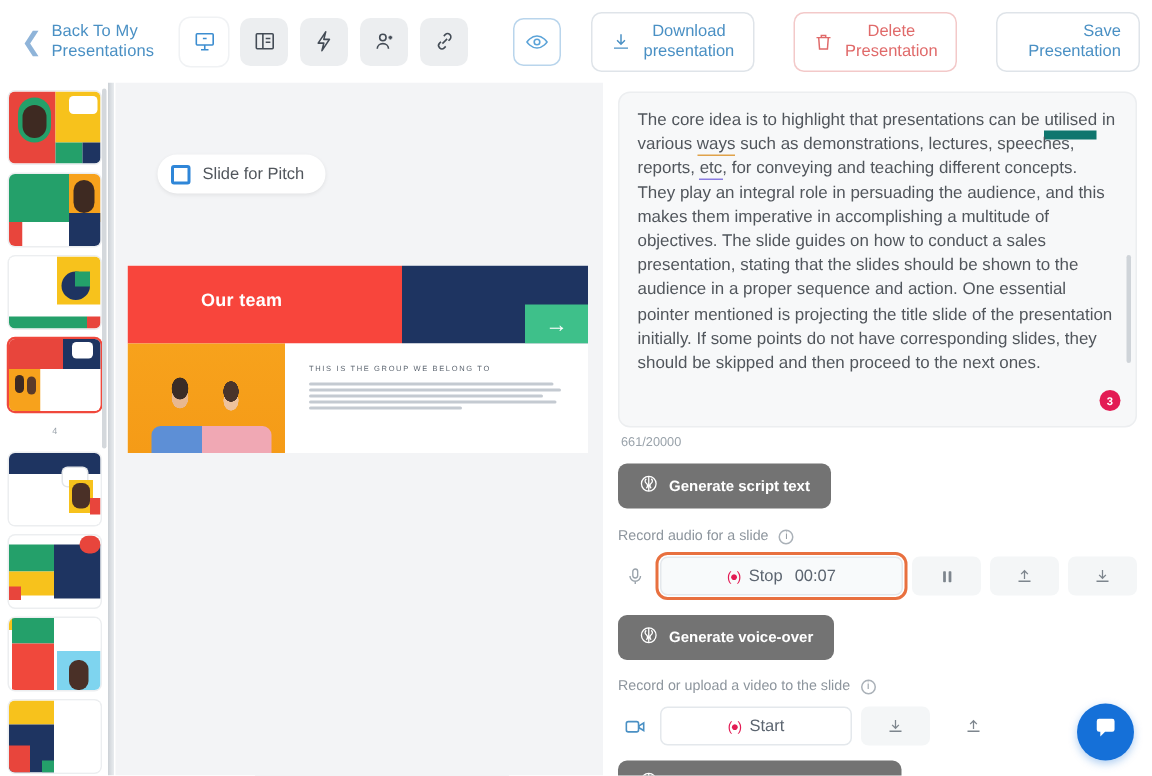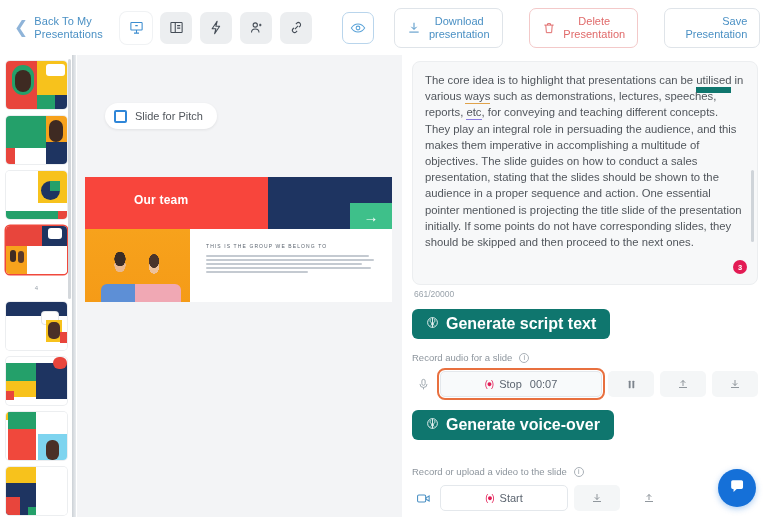--- a/index.html
+++ b/index.html
@@ -148,23 +148,23 @@
     background:#cfd4d9; border-radius:2px;
   }
   .count-badge {
     position:absolute; right:10px; bottom:10px; width:14px; height:14px;
     border-radius:50%; background:#e31b54; color:#fff; font-size:7.5px;
     display:flex; align-items:center; justify-content:center; font-weight:bold;
   }
   .charcount { font-size:8.5px; color:#9aa3ab; margin:4px 0 0 2px; }
 
   .blue-btn {
-    height:30px; background:#0f766e; border-radius:6px; color:#fff;
+    height:30px; background:#737373; border-radius:6px; color:#fff;
     display:inline-flex; align-items:center; gap:7px; padding:0 14px;
-    font-size:16px; font-weight:bold; cursor:pointer; border:none;
+    font-size:10px; font-weight:bold; cursor:pointer; border:none;
   }
   .row-label {
     display:flex; align-items:center; gap:7px; font-size:9.5px; color:#8d959d;
   }
   .info-i {
     width:10px; height:10px; border:1px solid #aab1b8; border-radius:50%;
     font-size:7px; color:#8d959d; display:flex; align-items:center;
     justify-content:center; line-height:1; cursor:pointer;
   }
   .rec-row { display:flex; align-items:center; gap:6px; }
@@ -435,21 +435,21 @@
         <span>
           <svg width="13" height="13" viewBox="0 0 24 24" fill="none" stroke="currentColor" stroke-width="1.6">
               <circle cx="12" cy="12" r="9"></circle>
               <path d="M12 3v18M9 6c-2 1.5-2 4 0 5.5s2 4.5 0 6M15 6c2 1.5 2 4 0 5.5s-2 4.5 0 6"></path>
             </svg>
         </span>
         <span>Generate voice-over</span>
       </button>
     </div>
 
-    <div class="row-label" style="margin-top:26px">
+    <div class="row-label" style="margin-top:12px">
       <span>Record or upload a video to the slide</span>
       <span class="info-i">i</span>
     </div>
 
     <div class="rec-row" style="margin-top:8px">
       <span class="mic-ic">
         <svg width="15" height="15" viewBox="0 0 24 24" fill="none" stroke="#4a90c4" stroke-width="1.7">
             <rect x="2.5" y="6.5" width="13" height="11" rx="2"></rect>
             <path d="M16 11l5-3v8l-5-3z"></path>
           </svg>

